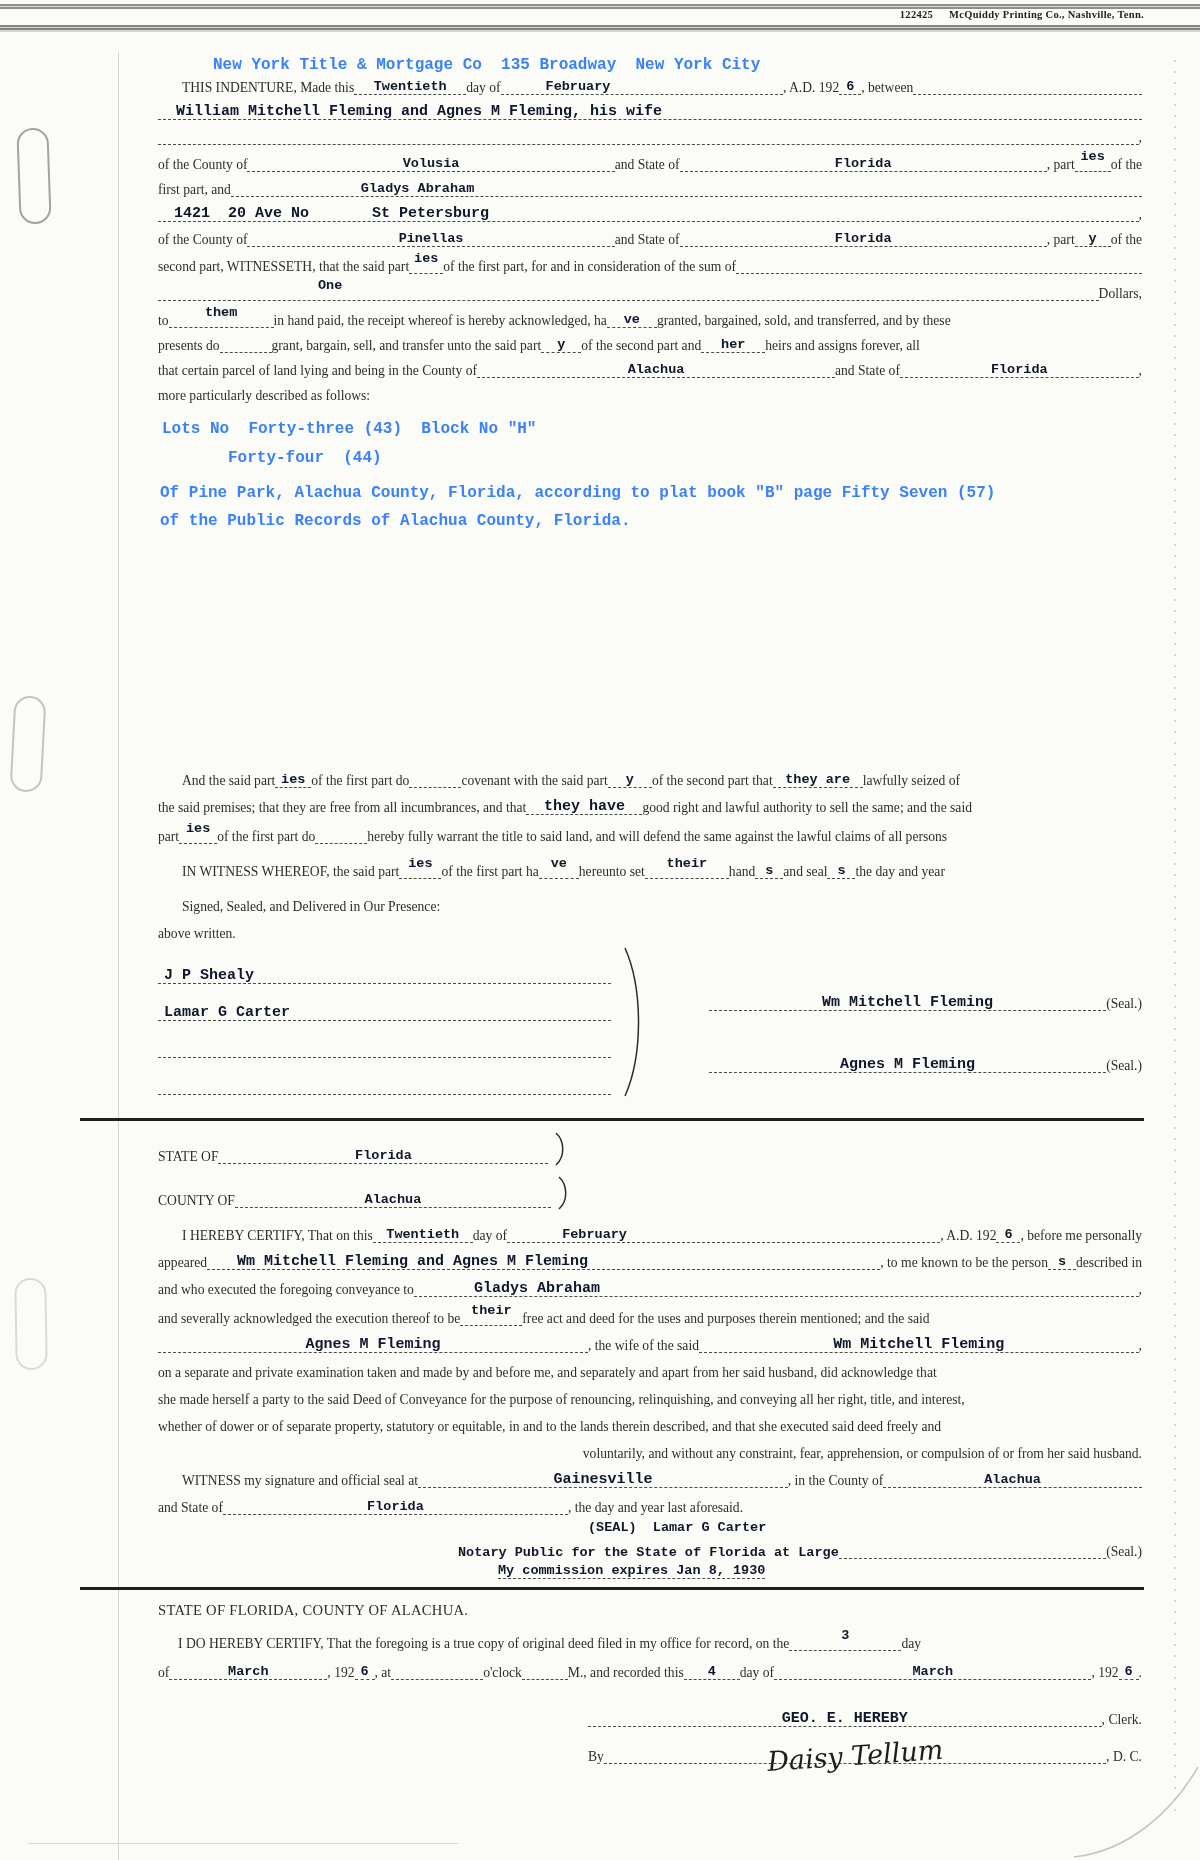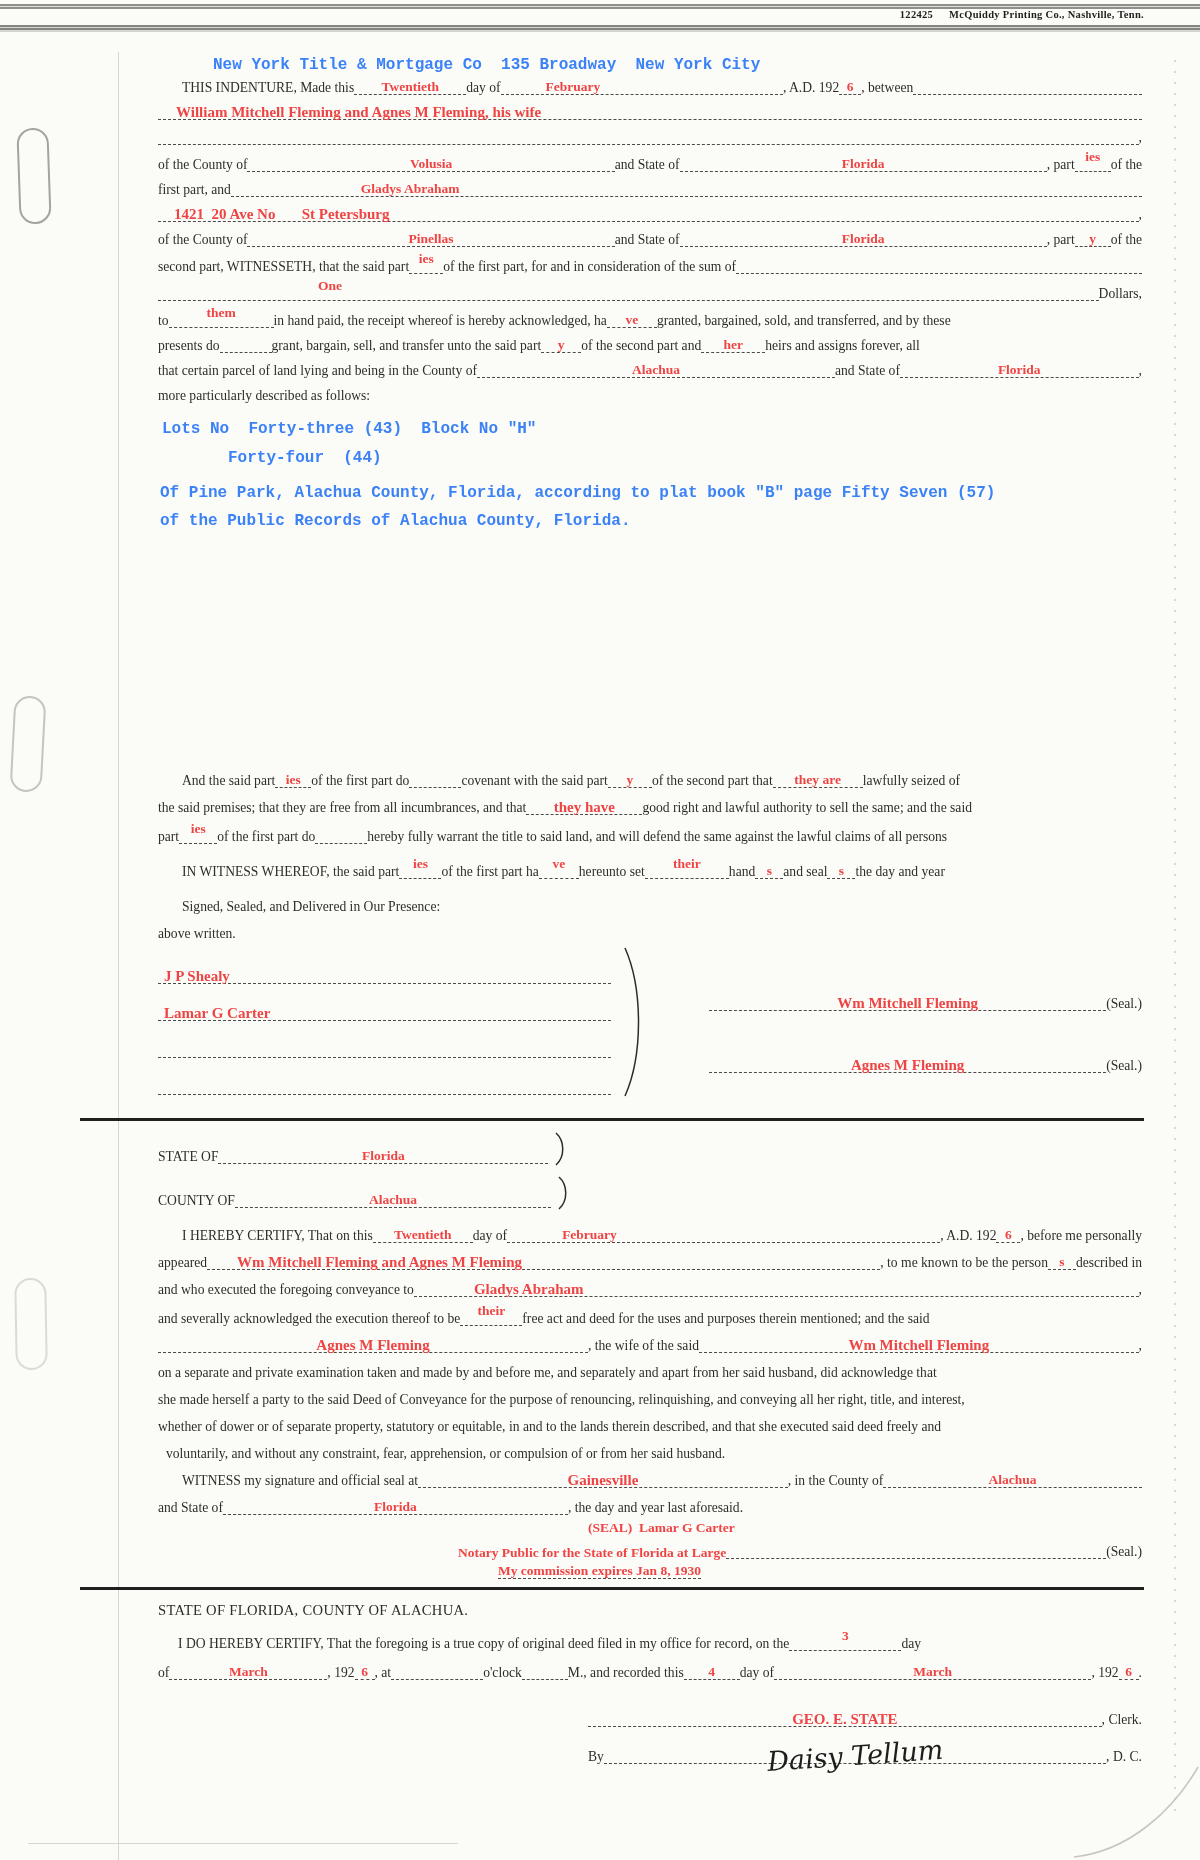--- a/index.html
+++ b/index.html
@@ -23,22 +23,22 @@
   .curl{position:absolute;right:0;bottom:0;}
   .bottomedge{position:absolute;left:28px;bottom:16px;width:430px;height:1px;background:#d7d7d2;}
   
   #content{position:absolute;left:158px;right:58px;top:52px;}
   .fl{display:flex;align-items:flex-end;min-height:25px;font-size:13.6px;color:#2f2d2a;flex-wrap:nowrap;}
   .fl.lg{font-size:14.6px;letter-spacing:.3px;}
   .fl.tight{min-height:19px;}
   .pp{white-space:pre;line-height:25px;}
   .fill{display:flex;justify-content:center;align-items:flex-end;border-bottom:1.4px dashed #4c4a46;
         margin-bottom:5px;min-height:12px;overflow:visible;flex:0 0 auto;}
-  .tv{font-family:Liberation Serif, serif;font-weight:bold;font-size:13.5px;
-      line-height:14px;color:#ef4444;white-space:pre;margin-bottom:0;}
+  .tv{font-family:Liberation Mono, monospace;font-weight:bold;font-size:13.5px;
+      line-height:14px;color:#0f172a;white-space:pre;margin-bottom:0;}
   .tv.raised{margin-bottom:7px;}
   .tv.big{font-size:15px;}
   .tv.inline{margin-bottom:4px;}
   .tv.udash{border-bottom:1.4px dashed #4c4a46;}
   .tv.hand{font-family:"DejaVu Serif",serif;font-style:italic;font-weight:400;font-size:27px;line-height:18px;
       transform:rotate(-4deg) translateY(2px);color:#1d1d1b;}
   .monoline{font-family:"Liberation Mono","DejaVu Sans Mono",monospace;font-weight:bold;color:#3b82f6;
       font-size:16px;line-height:19px;white-space:pre;}
   .rule{height:3px;background:#1f1f1d;margin-right:-2px;}
   .spacer{width:100%;}
@@ -373,21 +373,21 @@
       </div>
       <div class="fl" style="margin-left: 0px; margin-top: 2px;">
         <span class="pp">on a separate and private examination taken and made by and before me, and separately and apart from her said husband, did acknowledge that</span>
       </div>
       <div class="fl" style="margin-left: 0px; margin-top: 2px;">
         <span class="pp">she made herself a party to the said Deed of Conveyance for the purpose of renouncing, relinquishing, and conveying all her right, title, and interest,</span>
       </div>
       <div class="fl" style="margin-left: 0px; margin-top: 2px;">
         <span class="pp">whether of dower or of separate property, statutory or equitable, in and to the lands therein described, and that she executed said deed freely and</span>
       </div>
-      <div class="fl" style="margin-left: 8px; margin-top: 2px;">
+      <div class="fl" style="margin-left: 16px; margin-top: 2px; justify-content: flex-end;">
         <span class="pp">voluntarily, and without any constraint, fear, apprehension, or compulsion of or from her said husband.</span>
       </div>
       <div class="fl" style="margin-left: 24px; margin-top: 2px;">
         <span class="pp">WITNESS my signature and official seal at</span>
         <span class="fill grow" style="flex: 2 0 0px;">
           <span class="tv big">Gainesville</span>
         </span>
         <span class="pp">, in the County of</span>
         <span class="fill grow" style="flex: 1.4 0 0px;">
           <span class="tv">Alachua</span>
@@ -444,21 +444,21 @@
           <span class="tv">March</span>
         </span>
         <span class="pp">, 192</span>
         <span class="fill" style="width: 20px;">
           <span class="tv">6</span>
         </span>
         <span class="pp">.</span>
       </div>
       <div class="fl" style="margin-left: 430px; margin-top: 22px;">
         <span class="fill grow" style="flex: 1 0 0px;">
-          <span class="tv big">GEO. E. STATE</span>
+          <span class="tv big">GEO. E. HEREBY</span>
         </span>
         <span class="pp">, Clerk.</span>
       </div>
       <div class="fl" style="margin-left: 430px; margin-top: 12px;">
         <span class="pp">By</span>
         <span class="fill grow" style="flex: 1 0 0px;">
           <span class="tv hand">Daisy Tellum</span>
         </span>
         <span class="pp">, D. C.</span>
       </div>

